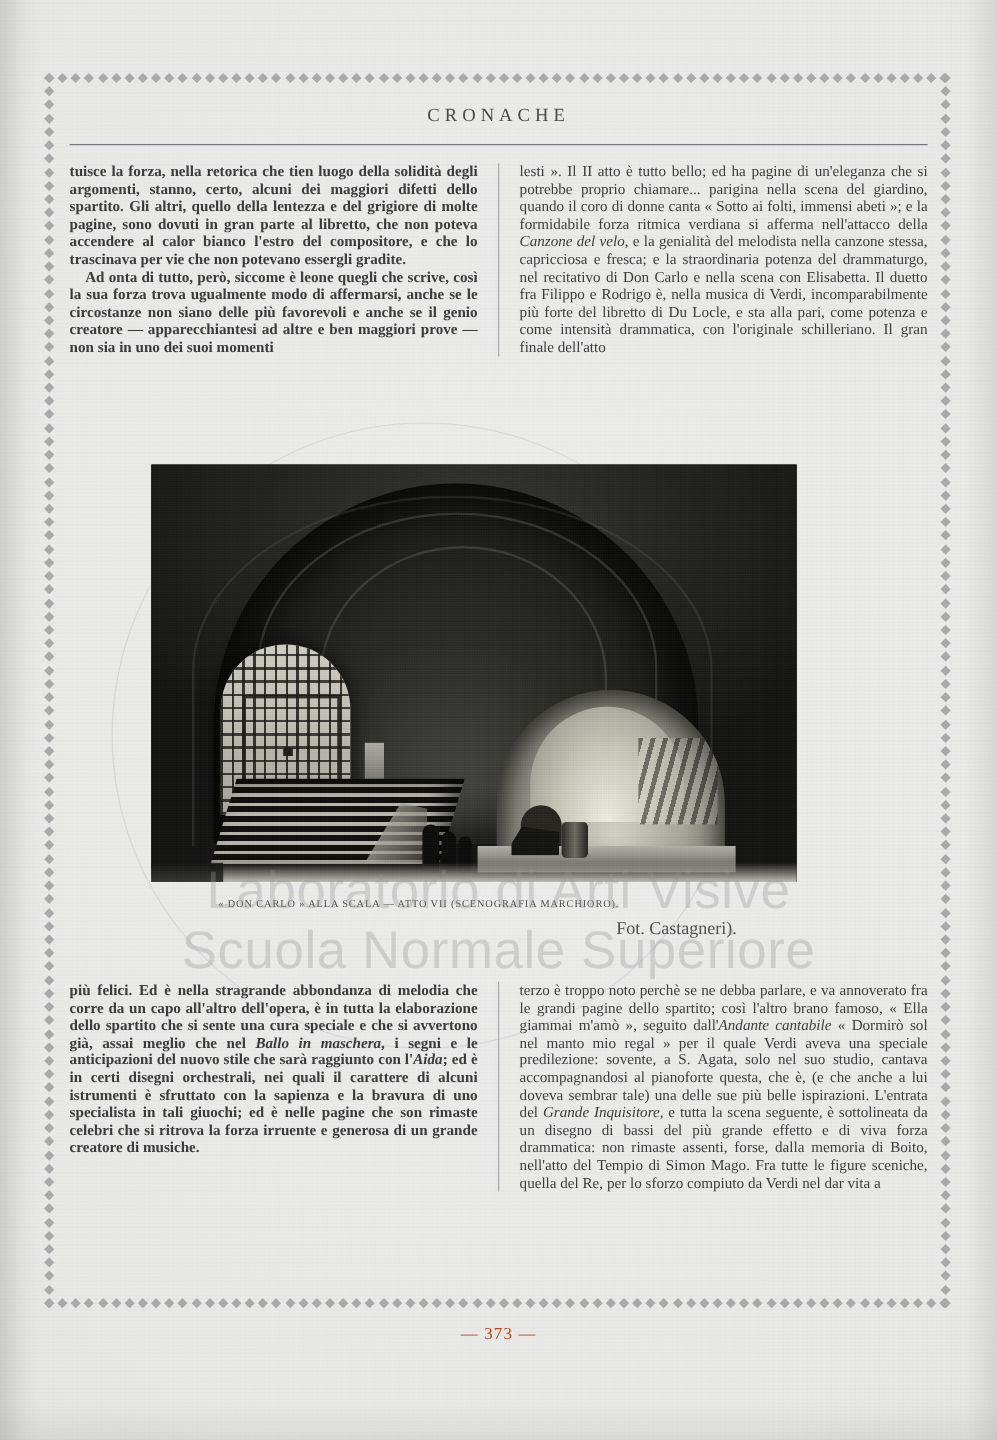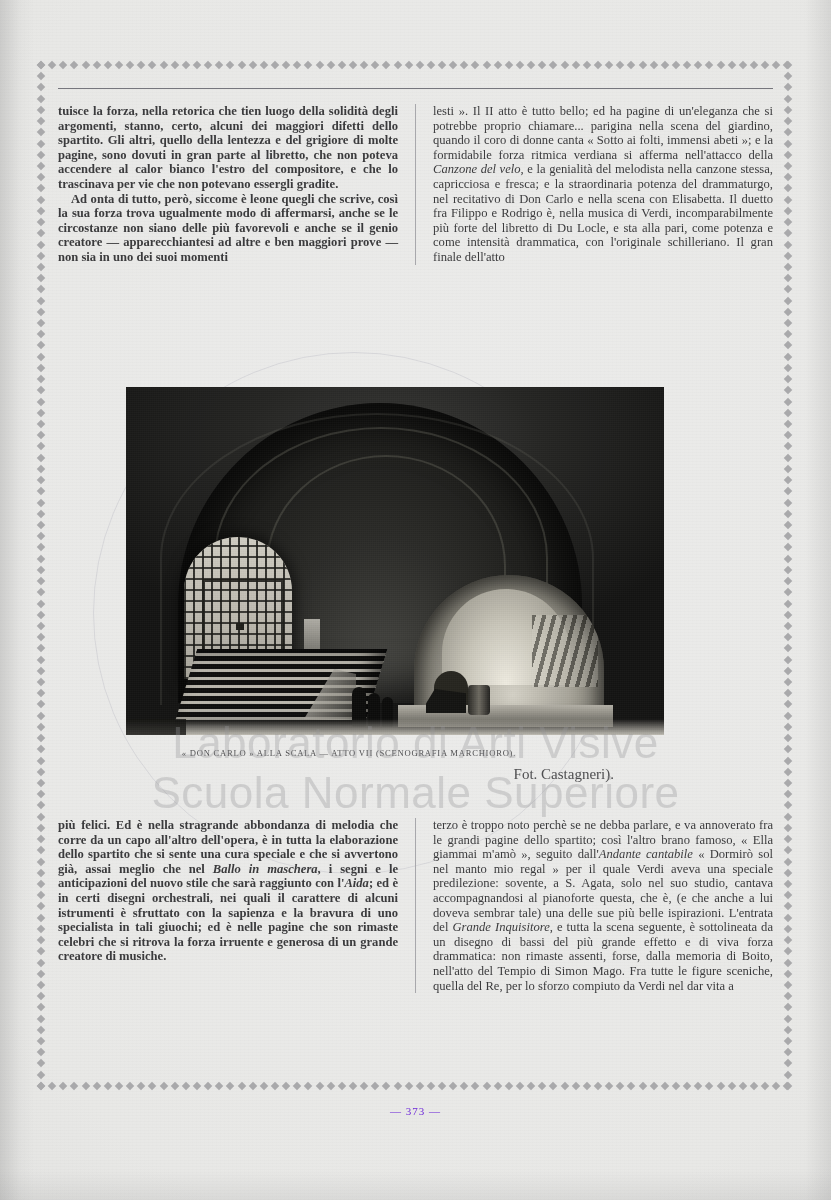--- a/index.html
+++ b/index.html
@@ -356,22 +356,22 @@
     position: absolute;
     left: 58px;
     top: 818px;
     width: 715px;
   }
   .page-number {
     position: absolute;
     left: 0; right: 0;
     top: 1105px;
     text-align: center;
-    font-size: 11px;
-    color: #6d28d9;
+    font-size: 14px;
+    color: #c2410c;
     letter-spacing: 1px;
   }
 </style>
 </head>
 <body>
 
 <div class="page">
   <div class="paper-base"></div>
   <div class="paper-grain"></div>
   <div class="emboss-stamp"></div>
@@ -701,20 +701,21 @@
         <span class="dia"></span>
         <span class="dia"></span>
         <span class="dia"></span>
         <span class="dia"></span>
         <span class="dia"></span>
         <span class="dia"></span>
       </div>
   </div>
 
   <div class="content">
+    <div class="masthead">CRONACHE</div>
     <div class="rule"></div>
 
     <div class="cols">
       <div class="col col-left">
         <p>tuisce la forza, nella retorica che tien luogo della solidità degli argomenti, stanno, certo, alcuni dei maggiori difetti dello spartito. Gli altri, quello della lentezza e del grigiore di molte pagine, sono dovuti in gran parte al libretto, che non poteva accendere al calor bianco l'estro del compositore, e che lo trascinava per vie che non potevano essergli gradite.</p>
         <p class="indent">Ad onta di tutto, però, siccome è leone quegli che scrive, così la sua forza trova ugualmente modo di affermarsi, anche se le circostanze non siano delle più favorevoli e anche se il genio creatore — apparecchiantesi ad altre e ben maggiori prove — non sia in uno dei suoi momenti</p>
       </div>
       <div class="col-divider"></div>
       <div class="col col-right">
         <p><span>lesti ». Il II atto è tutto bello; ed ha pagine di un'eleganza che si potrebbe proprio chiamare... parigina nella scena del giardino, quando il coro di donne canta « Sotto ai folti, immensi abeti »; e la formidabile forza ritmica verdiana si afferma nell'attacco della </span><i>Canzone del velo</i><span>, e la genialità del melodista nella canzone stessa, capricciosa e fresca; e la straordinaria potenza del drammaturgo, nel recitativo di Don Carlo e nella scena con Elisabetta. Il duetto fra Filippo e Rodrigo è, nella musica di Verdi, incomparabilmente più forte del libretto di Du Locle, e sta alla pari, come potenza e come intensità drammatica, con l'originale schilleriano. Il gran finale dell'atto</span></p>

